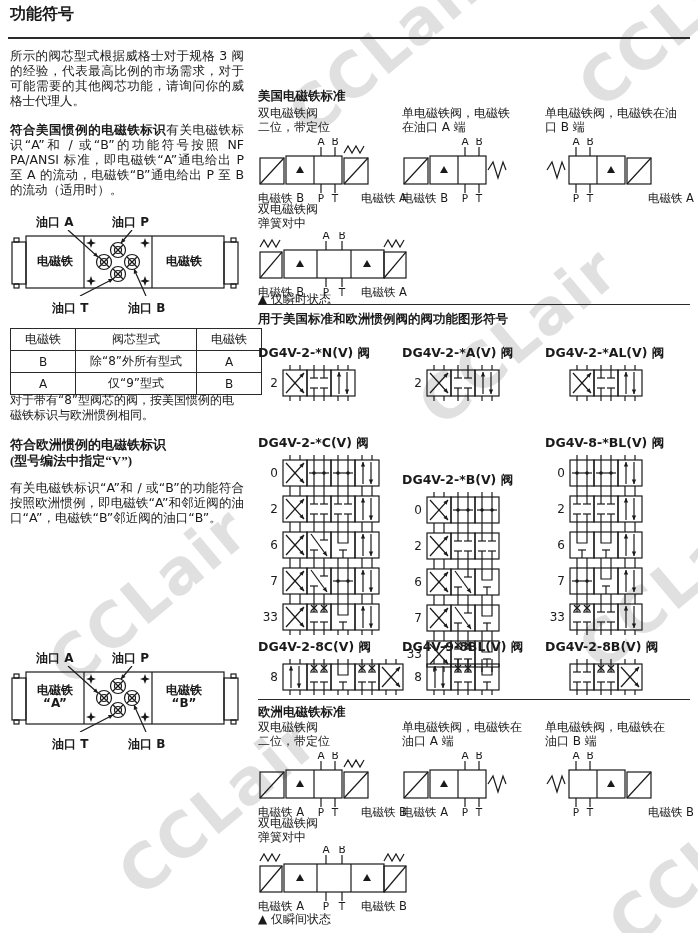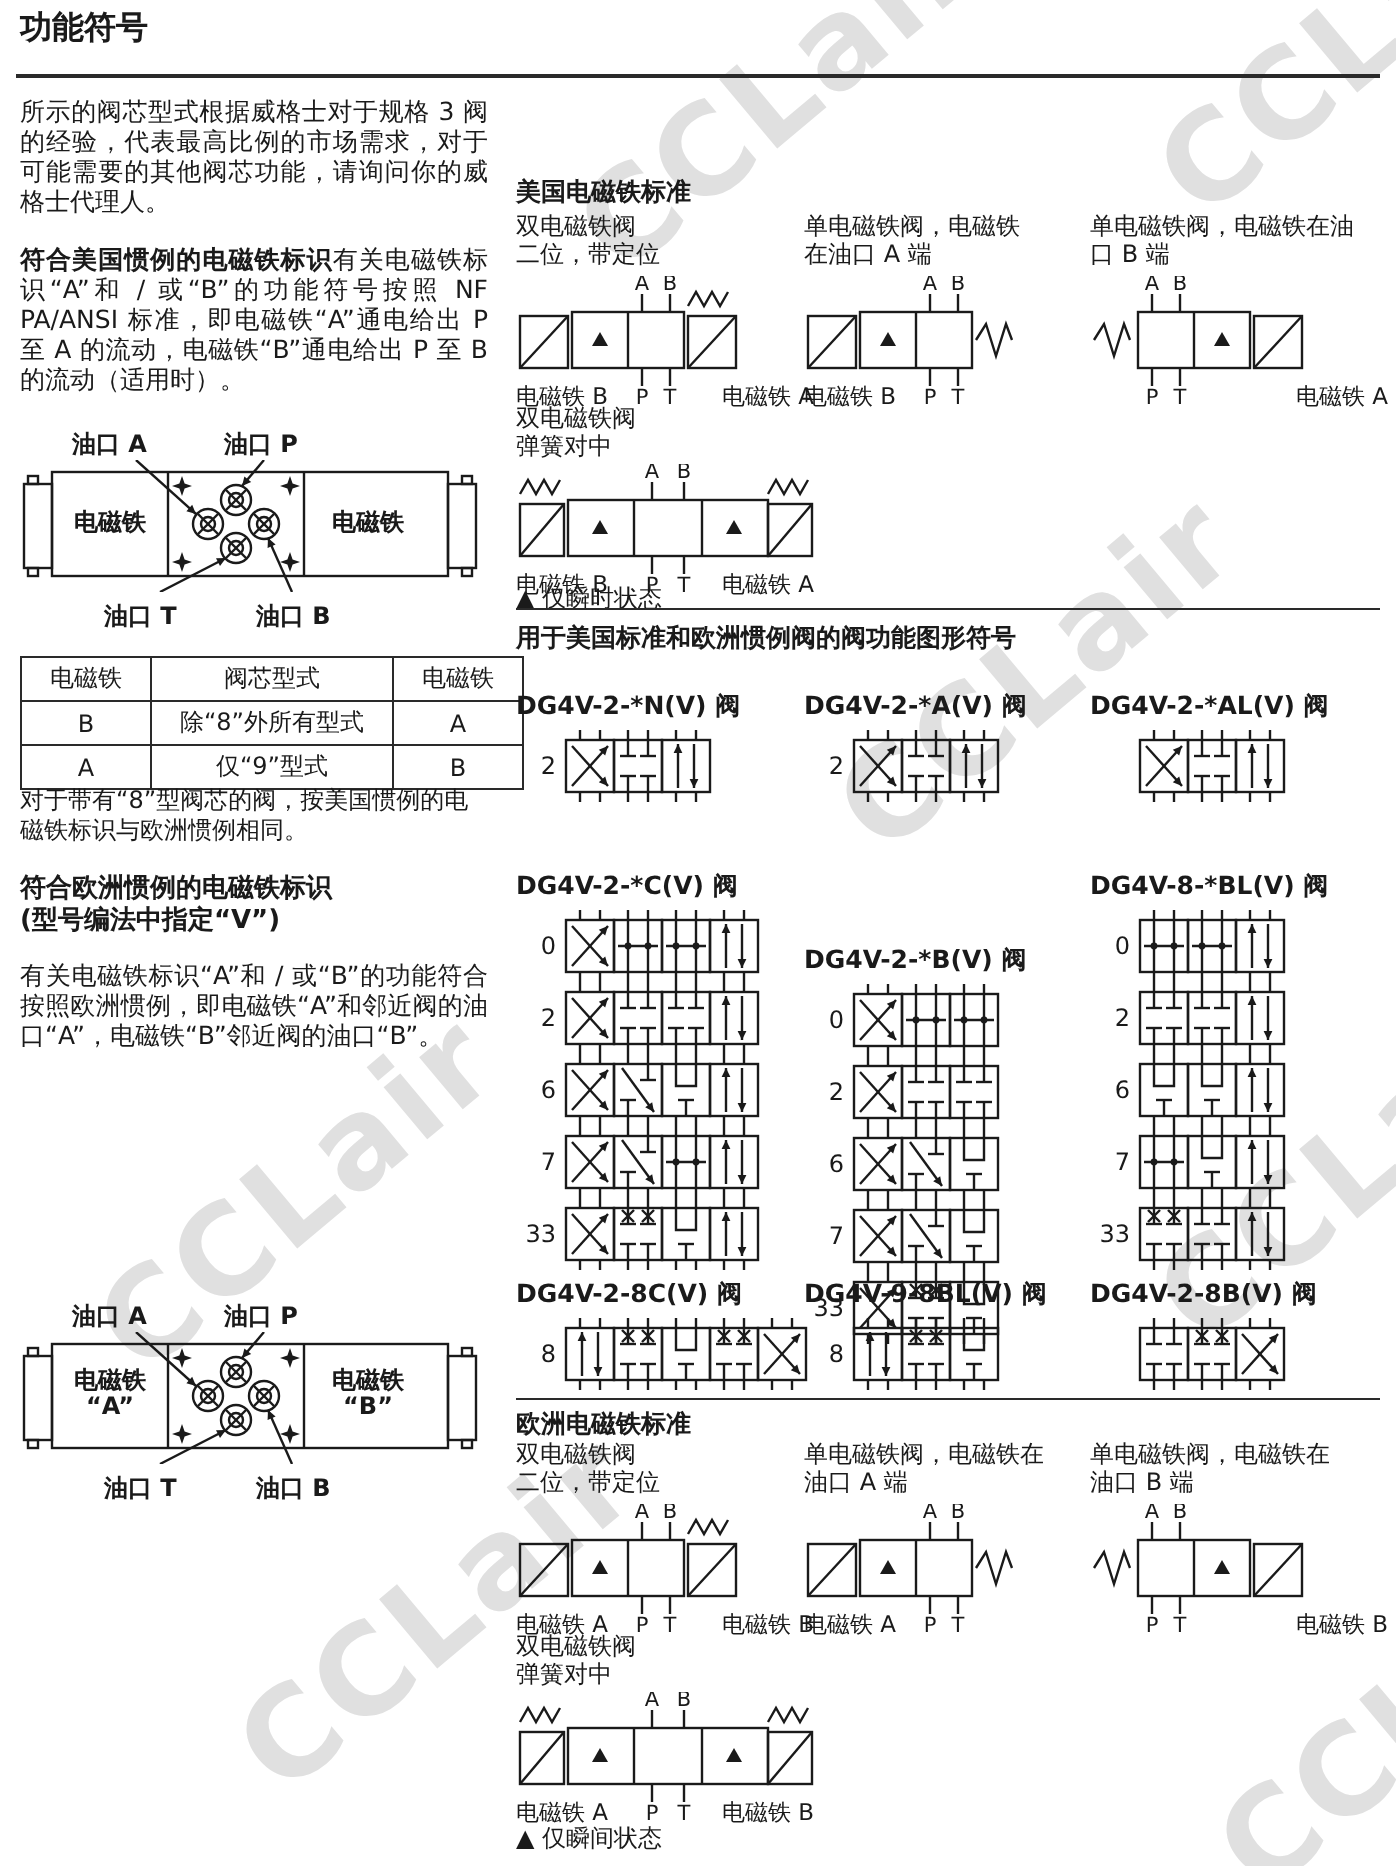--- a/index.html
+++ b/index.html
@@ -121,21 +121,21 @@
       <tr>
         <td>A</td>
         <td>仅“9”型式</td>
         <td>B</td>
       </tr>
     </tbody>
       </table>
 
     <div class="abs note" style="left:10px;top:393px;width:234px;">对于带有“8”型阀芯的阀，按美国惯例的电磁铁标识与欧洲惯例相同。</div>
 
-    <div class="abs h2" style="left:10px;top:437px;width:234px;">
+    <div class="abs h2" style="left:10px;top:437px;width:234px;font-family:Liberation Serif, serif;">
       <div>符合欧洲惯例的电磁铁标识</div>
       <div>(型号编法中指定“V”)</div>
     </div>
 
     <div class="abs para" style="left:10px;top:480px;">有关电磁铁标识“A”和 / 或“B”的功能符合按照欧洲惯例，即电磁铁“A”和邻近阀的油口“A”，电磁铁“B”邻近阀的油口“B”。</div>
 
     <div id="diag2" class="abs diag" style="left:10px;top:548px;">
         <svg style="position:absolute;left:0;top:16px;" width="230" height="66" viewBox="0 0 230 66">
           <rect x="2" y="12" width="14" height="42"></rect>
           <rect x="4" y="8" width="5" height="4"></rect>

